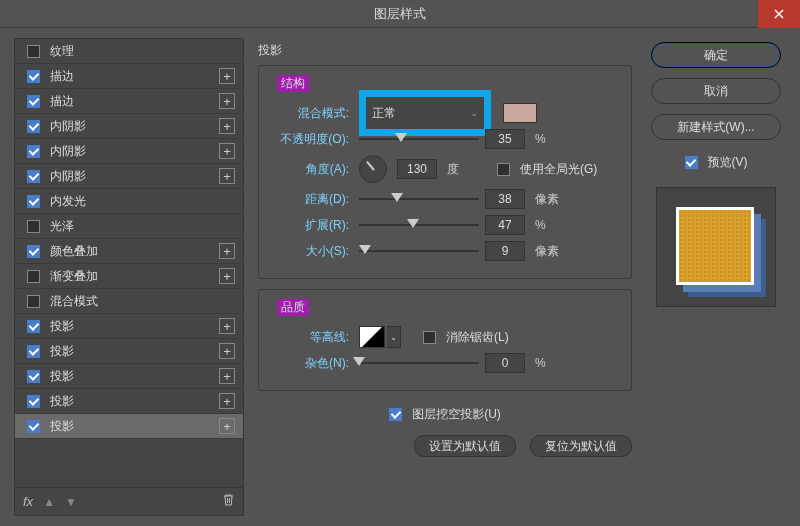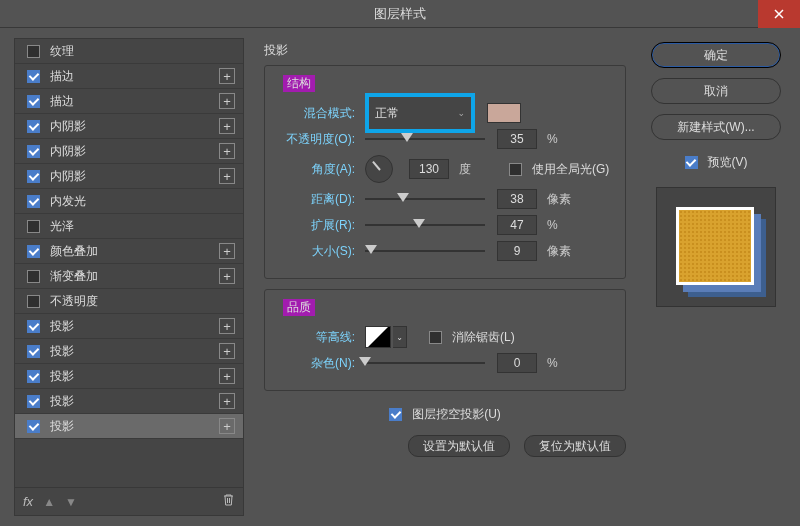--- a/index.html
+++ b/index.html
@@ -1,48 +1,48 @@
 <!DOCTYPE html>
 <html><head>
 <meta charset="utf-8">
 <style>
 *{box-sizing:border-box;margin:0;padding:0;font-family:"Microsoft YaHei",Arial,sans-serif;font-size:12px;color:#ddd;user-select:none}
 body{background:#535353;width:800px;height:526px;overflow:hidden}
 .titlebar{height:28px;background:#535353;border-bottom:1px solid #383838;display:flex;align-items:center;justify-content:center;position:relative}
 .titlebar .title{font-size:13px}
 .titlebar .close{position:absolute;right:0;top:0;width:42px;height:28px;background:#b9392f;display:flex;align-items:center;justify-content:center;cursor:pointer}
 .titlebar .close svg{width:10px;height:10px}
-.content{display:flex;height:498px;padding:10px 14px 10px 14px;gap:12px}
+.content{display:flex;height:498px;padding:10px 14px 10px 14px;gap:6px}
 .left{width:230px;border:1px solid #383838;background:#454545;display:flex;flex-direction:column}
 .eff-list{flex:1;overflow:hidden}
 .eff-row{height:25px;display:flex;align-items:center;padding:0 8px 0 12px;border-bottom:1px solid #3a3a3a;cursor:pointer}
 .eff-row.sel{background:#6a6a6a}
 .eff-row .cb{width:13px;height:13px;border:1px solid #888;background:#2f2f2f;margin-right:10px;display:flex;align-items:center;justify-content:center}
 .eff-row .cb.on{background:#4a7dc9;border-color:#4a7dc9}
 .eff-row .cb.on::after{content:"";width:4px;height:7px;border:solid #fff;border-width:0 2px 2px 0;transform:rotate(45deg);margin-top:-2px}
 .eff-row .lbl{flex:1}
 .eff-row .plus{width:16px;height:16px;border:1px solid #888;display:flex;align-items:center;justify-content:center;font-size:13px;color:#ccc;line-height:1}
 .left-footer{height:28px;border-top:1px solid #383838;display:flex;align-items:center;padding:0 8px;gap:10px}
 .left-footer .fx{font-style:italic;font-size:13px;color:#bbb}
 .left-footer .arr{color:#888;font-size:12px}
 .left-footer .sp{flex:1}
 .left-footer .trash{color:#aaa}
 .mid{flex:1;padding:4px 8px}
 .sect-title{font-size:12px;margin-bottom:6px}
 .fieldset{border:1px solid #3a3a3a;padding:10px 14px 14px 14px;margin-bottom:10px;border-radius:3px}
 .fieldset .legend{margin:-18px 0 8px 4px;background:#a21caf;display:inline-block;padding:0 4px}
 .row{display:flex;align-items:center;height:26px;gap:6px}
 .row .lab{width:80px;text-align:right;padding-right:4px;color:#7dd3fc}
-.select{width:110px;height:20px;background:#454545;border:4px solid #0ea5e9;display:flex;align-items:center;padding:16px 6px;justify-content:space-between}
+.select{width:132px;height:20px;background:#454545;border:7px solid #0ea5e9;display:flex;align-items:center;padding:16px 6px;justify-content:space-between}
 .select .chev{font-size:9px;color:#aaa}
 .swatch{width:34px;height:20px;border:1px solid #333;margin-left:6px}
 .slider{flex:1;height:20px;display:flex;align-items:center;position:relative;min-width:110px;max-width:120px}
 .slider .track{height:2px;background:#333;width:100%}
 .slider .thumb{position:absolute;top:4px;width:0;height:0;border-left:6px solid transparent;border-right:6px solid transparent;border-top:9px solid #ccc}
-.numbox{width:40px;height:20px;background:#454545;border:1px solid #333;text-align:center;line-height:18px;margin-left:6px}
+.numbox{width:40px;height:20px;background:#454545;border:1px solid #333;text-align:center;line-height:18px;}
 .unit{width:30px;margin-left:4px;color:#ccc}
 .dial{width:28px;height:28px;border:1px solid #333;border-radius:50%;background:#454545;position:relative;margin-right:4px}
 .dial .needle{position:absolute;width:2px;height:11px;background:#ccc;left:13px;top:3px;transform-origin:50% 11px;transform:rotate(-40deg)}
 .cb-inline{width:13px;height:13px;border:1px solid #888;background:#2f2f2f;display:inline-flex;align-items:center;justify-content:center;margin-right:4px}
 .cb-inline.on{background:#4a7dc9;border-color:#4a7dc9}
 .cb-inline.on::after{content:"";width:4px;height:7px;border:solid #fff;border-width:0 2px 2px 0;transform:rotate(45deg);margin-top:-2px}
 .contour{width:26px;height:22px;border:1px solid #333;background:linear-gradient(135deg,#fff 0%,#fff 48%,#000 52%,#000 100%);margin-right:2px}
 .contour-wrap{display:flex;align-items:center}
 .contour-chev{width:14px;height:22px;background:#454545;border:1px solid #333;border-left:none;display:flex;align-items:center;justify-content:center;font-size:8px}
 .btn-row{display:flex;justify-content:flex-end;gap:14px;margin-top:8px}
@@ -114,21 +114,21 @@
           <span class="lbl">颜色叠加</span>
           <span class="plus">+</span>
         </div>
         <div class="eff-row">
           <span class="cb"></span>
           <span class="lbl">渐变叠加</span>
           <span class="plus">+</span>
         </div>
         <div class="eff-row">
           <span class="cb"></span>
-          <span class="lbl">不透明度</span>
+          <span class="lbl">混合模式</span>
         </div>
         <div class="eff-row">
           <span class="cb on"></span>
           <span class="lbl">投影</span>
           <span class="plus">+</span>
         </div>
         <div class="eff-row">
           <span class="cb on"></span>
           <span class="lbl">投影</span>
           <span class="plus">+</span>

